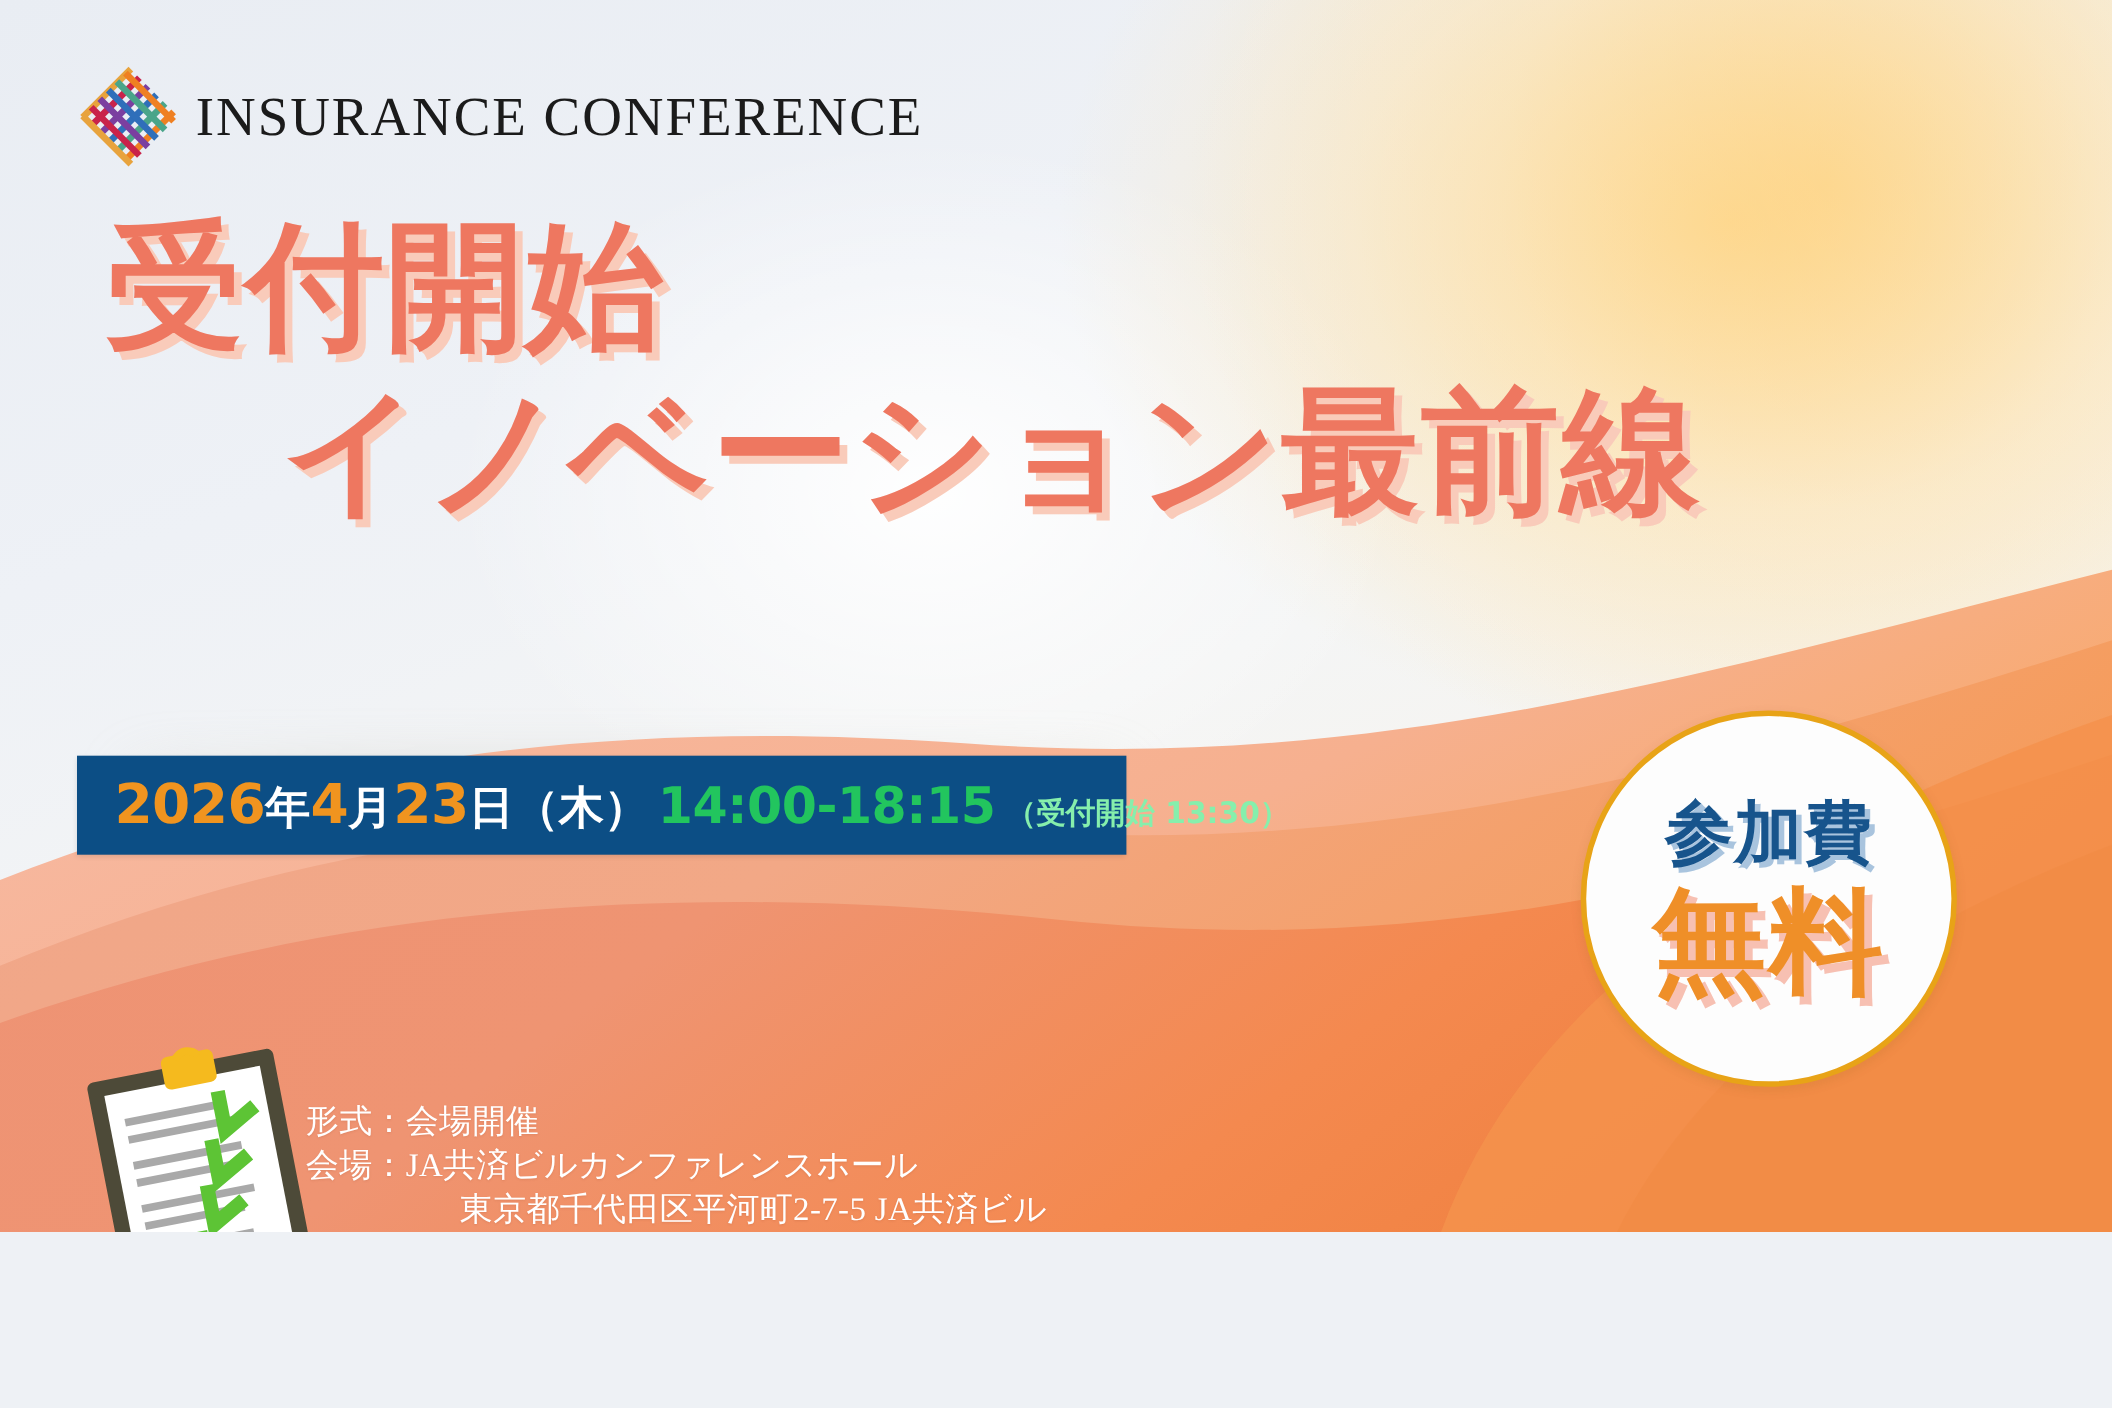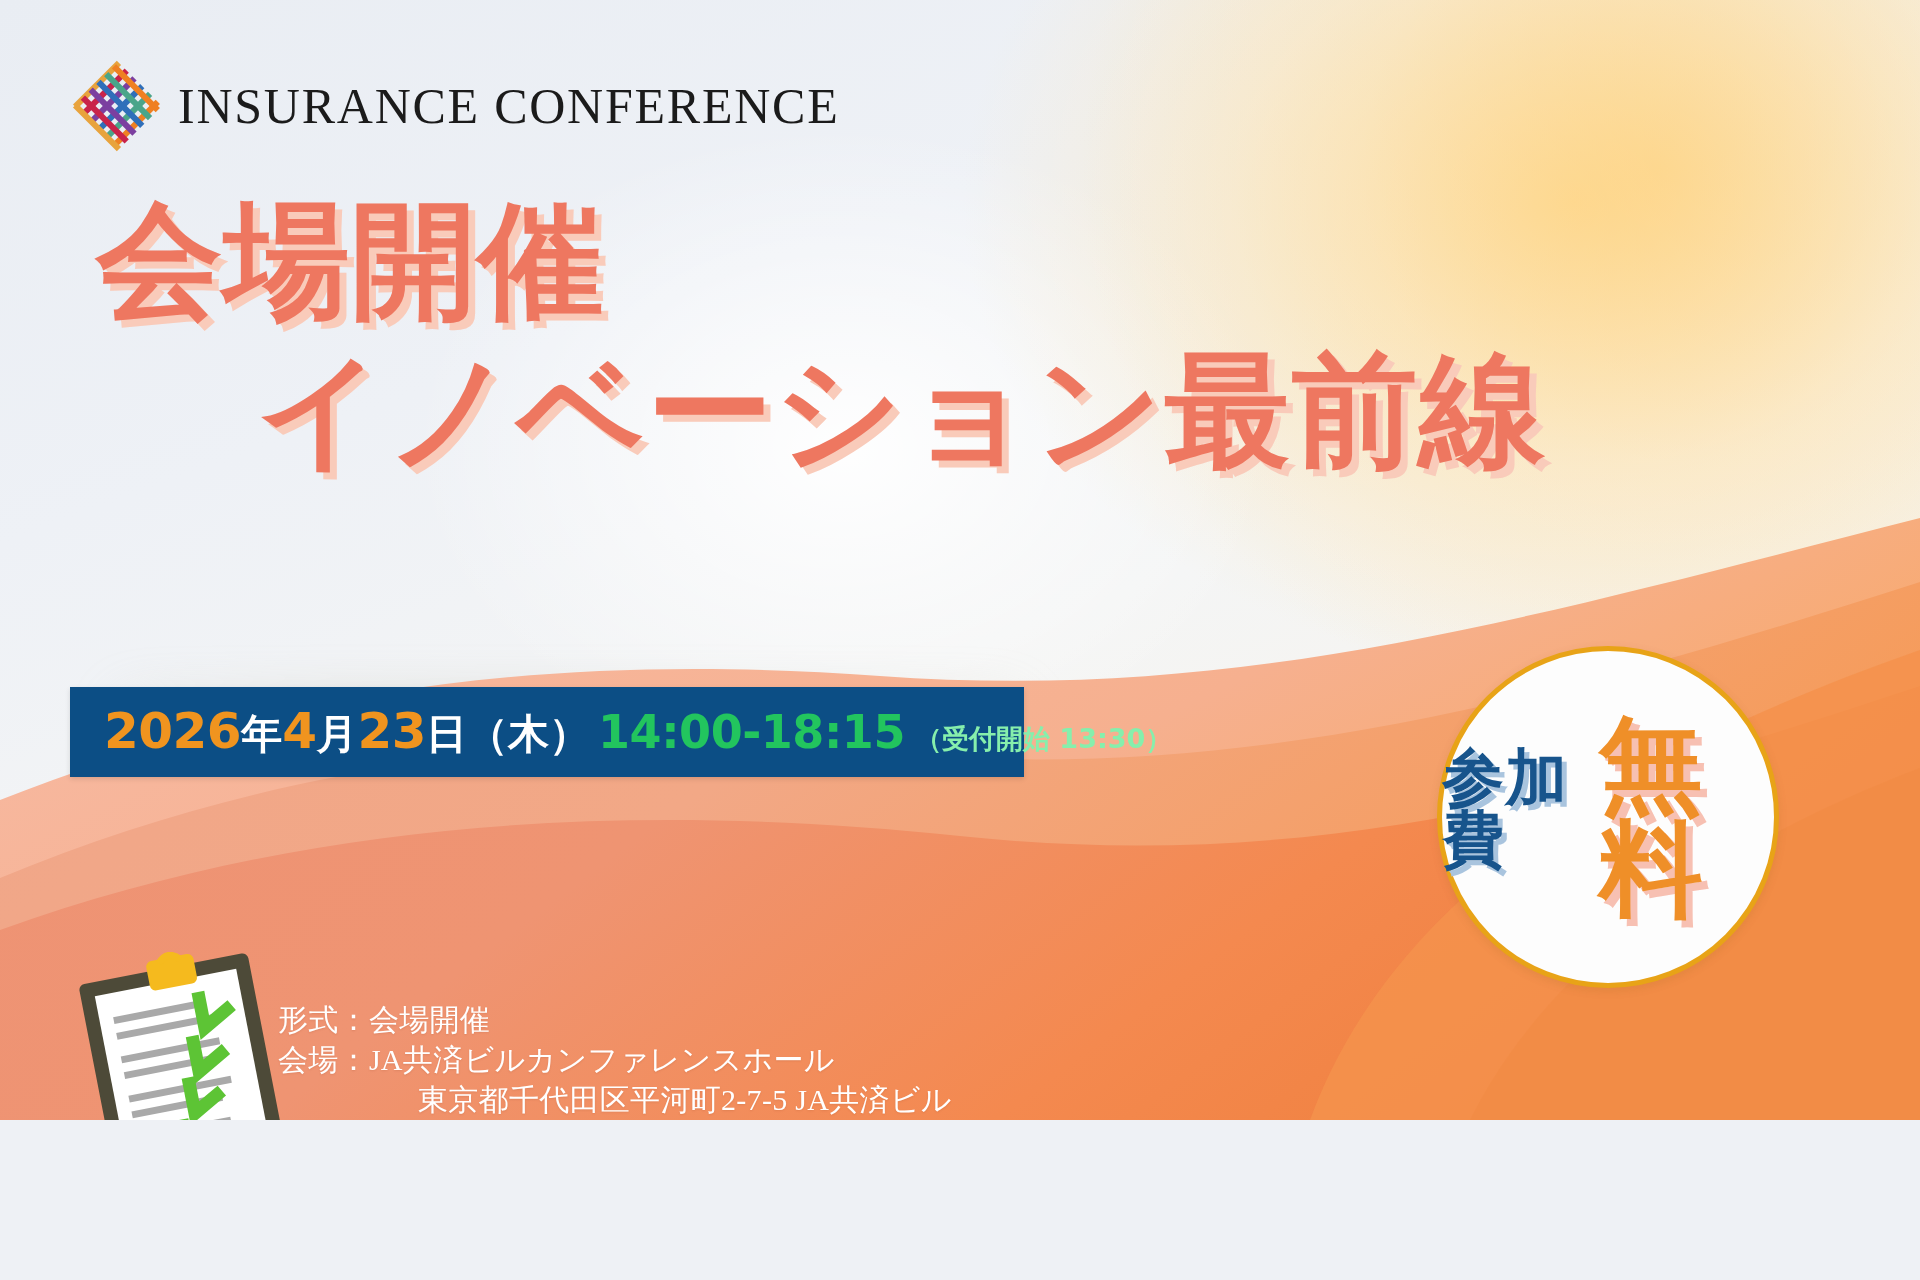--- a/index.html
+++ b/index.html
@@ -75,21 +75,21 @@
   .d-num{color:#f0941f;font-size:50px;letter-spacing:-.01em;}
   .d-unit{color:#ffffff;font-size:41px;}
   .d-paren{color:#ffffff;font-size:41px;}
   .d-time{color:#22c55e;font-size:46px;letter-spacing:-.01em;padding-left:8px;}
   .d-note{color:#86efac;font-size:27px;padding-left:10px;}
 
   
   .free-badge{
     position:absolute;left:1437px;top:646px;width:332px;height:332px;
     border-radius:50%;background:#fdfdfd;border:5px solid #e8a317;
-    display:flex;align-items:center;justify-content:center;
+    display:flex;flex-direction:column;align-items:center;justify-content:center;
     box-shadow:0 3px 10px rgba(120,80,20,.12);
   }
   .badge-top{
     font-family:"DejaVu Sans","Liberation Sans",sans-serif;font-weight:bold;
     font-size:62px;color:#17548c;text-shadow:5px 5px 0 #a9c4de;
     letter-spacing:.02em;line-height:1;margin-bottom:16px;
   }
   .badge-bot{
     font-family:"DejaVu Sans","Liberation Sans",sans-serif;font-weight:bold;
     font-size:104px;color:#ef8f28;text-shadow:7px 7px 0 #f7c0b2;
@@ -174,21 +174,21 @@
             <rect x="49" y="18" width="6" height="62" fill="#2f6fba"></rect>
             <rect x="60" y="18" width="6" height="62" fill="#4aa58a"></rect>
             <rect x="71" y="18" width="6" height="62" fill="#ef8022"></rect>
           </g>
         </g>
       </svg>
     </span>
     <span class="brand-text">INSURANCE CONFERENCE</span>
   </div>
 
-  <div class="title title-1">会場開催</div>
+  <div class="title title-1">受付開始</div>
   <div class="title title-2">イノベーション最前線</div>
 
   <div class="date-banner">
     <div class="date-line">
       <span class="d-num">2026</span>
       <span class="d-unit">年</span>
       <span class="d-num">4</span>
       <span class="d-unit">月</span>
       <span class="d-num">23</span>
       <span class="d-unit">日</span>

